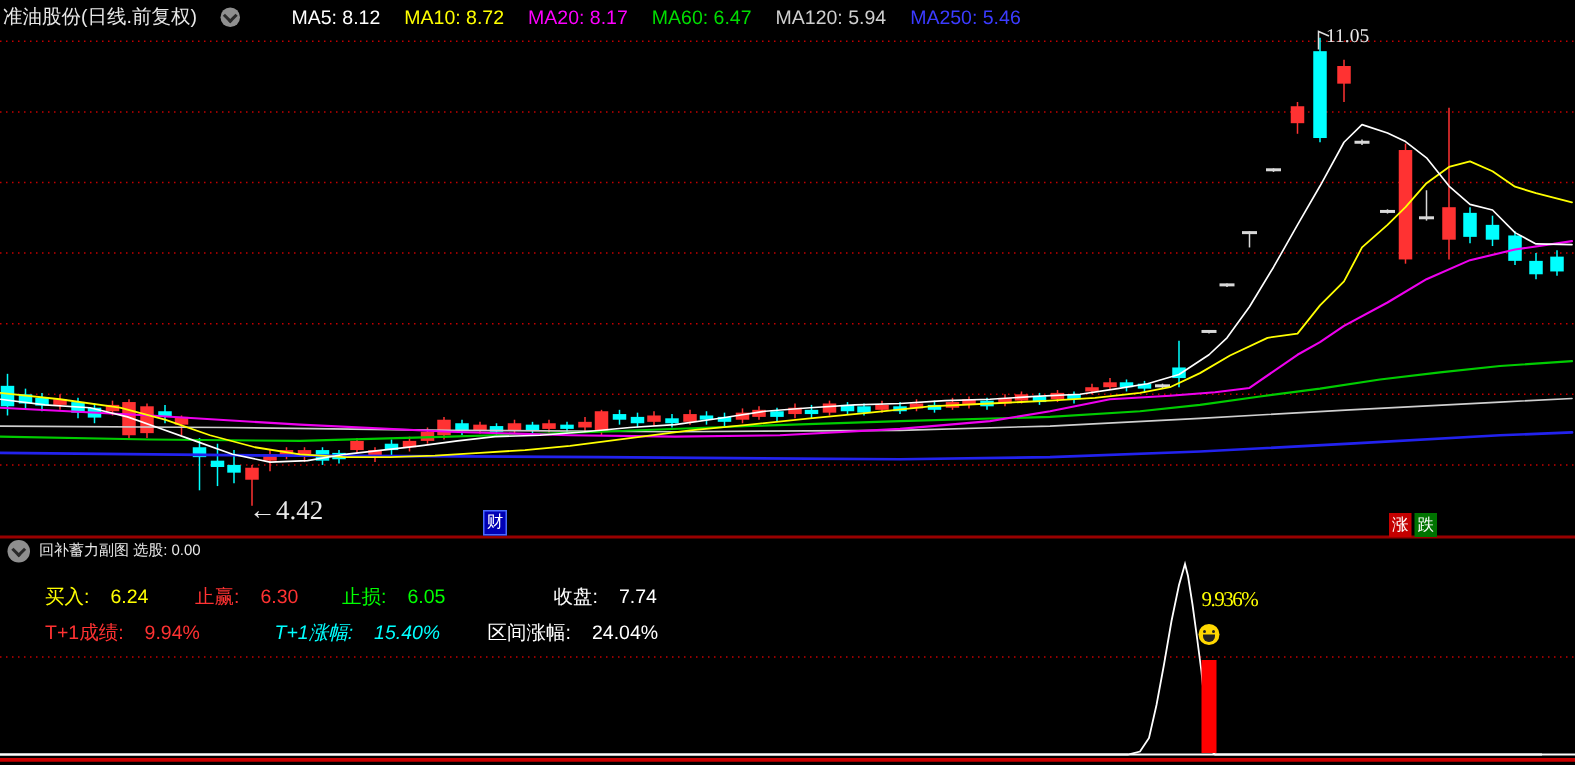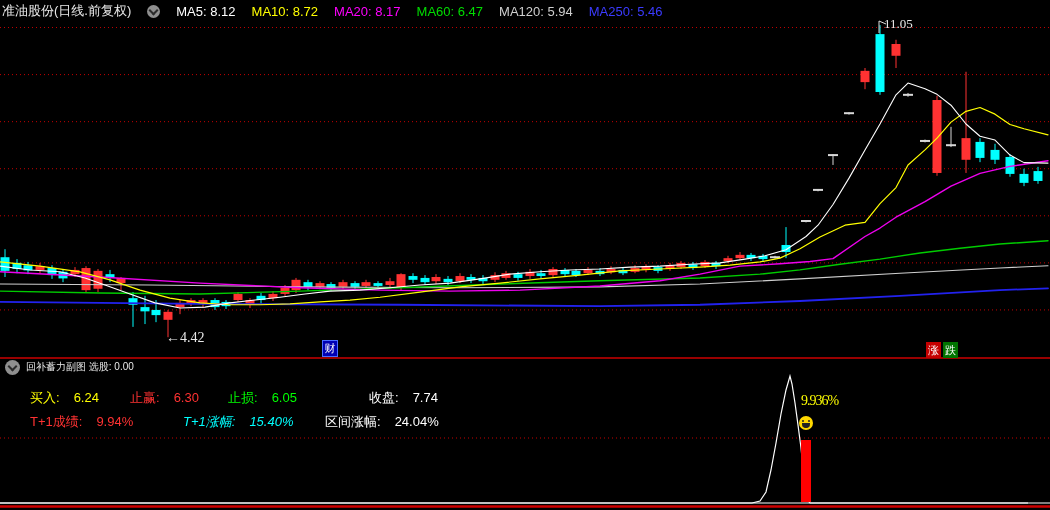--- a/index.html
+++ b/index.html
@@ -8,21 +8,21 @@
   #chart{position:absolute;left:0;top:0;}
   .titlebar{position:absolute;left:2px;top:2px;height:18px;display:flex;align-items:center;
             gap:16px;font-size:13px;white-space:nowrap;z-index:5;}
   .titlebar .t{color:#e8e8e8;}
   .cicon{width:13px;height:13px;border-radius:50%;background:#8f8f8f;position:relative;
          display:inline-block;flex:0 0 auto;}
   .cicon i{position:absolute;left:3px;top:2px;width:5px;height:5px;
            border-right:2px solid #2a2a2a;border-bottom:2px solid #2a2a2a;transform:rotate(45deg);}
   .ann{position:absolute;z-index:4;white-space:nowrap;font-family:Liberation Serif, serif;}
   #ann-high{left:884px;top:16px;color:#e8e8e8;font-size:13px;}
-  #ann-low{left:166px;top:330px;color:#e8e8e8;font-size:14px;}
+  #ann-low{left:166px;top:330px;color:#e8e8e8;font-size:18px;}
   #ann-sig{left:801px;top:393px;color:#ffff00;font-size:14px;letter-spacing:-1px;}
   .mk{position:absolute;z-index:4;width:15px;height:16px;font-size:11px;line-height:16px;
       text-align:center;color:#fff;}
   #mk-cai{left:322px;top:340px;background:#0000b4;border:1px solid #4a6cff;width:14px;height:15px;line-height:15px;}
   #mk-zhang{left:926px;top:342px;background:#c40000;}
   #mk-die{left:943px;top:342px;background:#007400;}
   .subheader{position:absolute;left:26px;top:360px;color:#e8e8e8;font-size:10px;z-index:5;}
   #sub-cicon{position:absolute;left:5px;top:360px;width:15px;height:15px;z-index:5;}
   #sub-cicon i{left:4px;top:3px;}
   .stat{position:absolute;font-size:13px;white-space:nowrap;z-index:5;}
@@ -230,21 +230,21 @@
       <rect x="801" y="440" width="10" height="62" fill="#ff0000"></rect>
       <line x1="0" x2="1050" y1="503" y2="503" stroke="#ffffff" stroke-width="1.2"></line>
       <line x1="0" x2="1050" y1="506.5" y2="506.5" stroke="#cc0000" stroke-width="2.5"></line>
     </svg>
 
   <div class="titlebar">
     <span class="t">准油股份(日线.前复权)</span>
     <span class="cicon">
         <i></i>
       </span>
-    <span class="ma" style="color: rgb(255, 255, 255);">MA5: 8.12</span>
+    <span class="ma" style="color: rgb(255, 255, 255); margin-left: 18px;">MA5: 8.12</span>
     <span class="ma" style="color: rgb(255, 255, 0);">MA10: 8.72</span>
     <span class="ma" style="color: rgb(255, 0, 255);">MA20: 8.17</span>
     <span class="ma" style="color: rgb(0, 221, 0);">MA60: 6.47</span>
     <span class="ma" style="color: rgb(207, 207, 207);">MA120: 5.94</span>
     <span class="ma" style="color: rgb(59, 59, 255);">MA250: 5.46</span>
   </div>
 
   <div class="ann" id="ann-high">11.05</div>
   <div class="ann" id="ann-low">←4.42</div>
   <div class="ann" id="ann-sig">9.936%</div>

